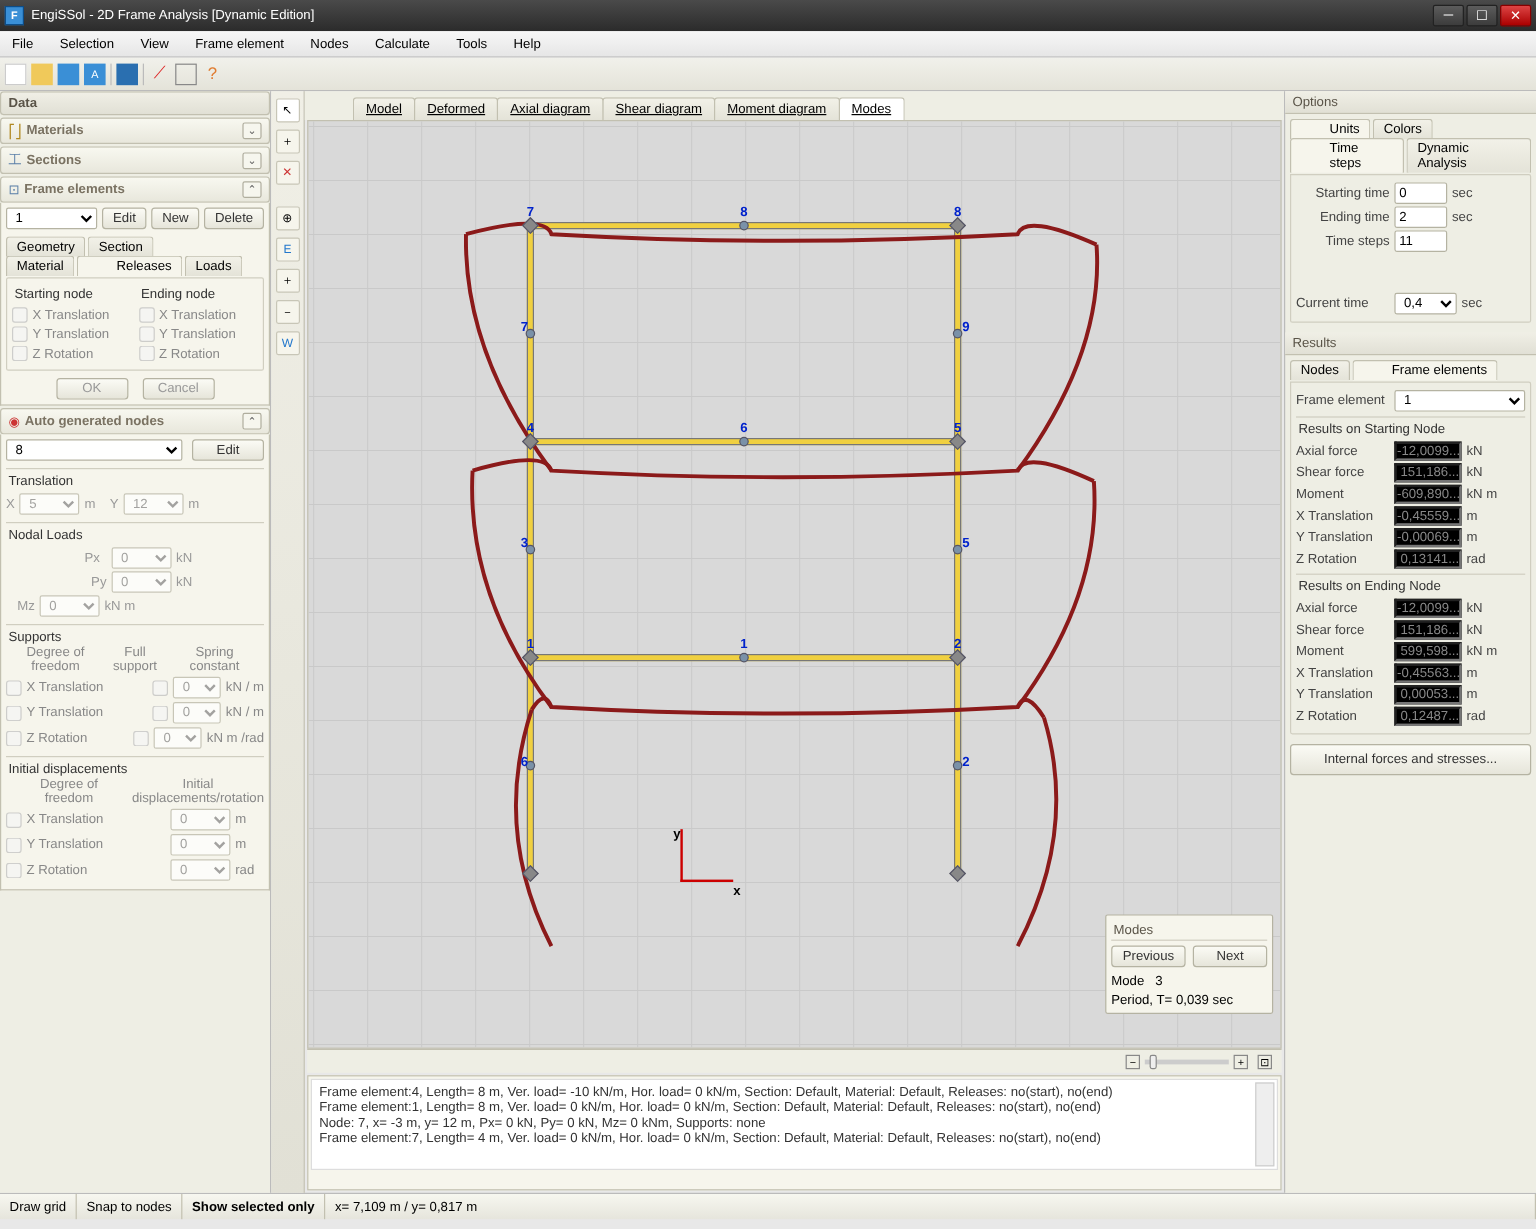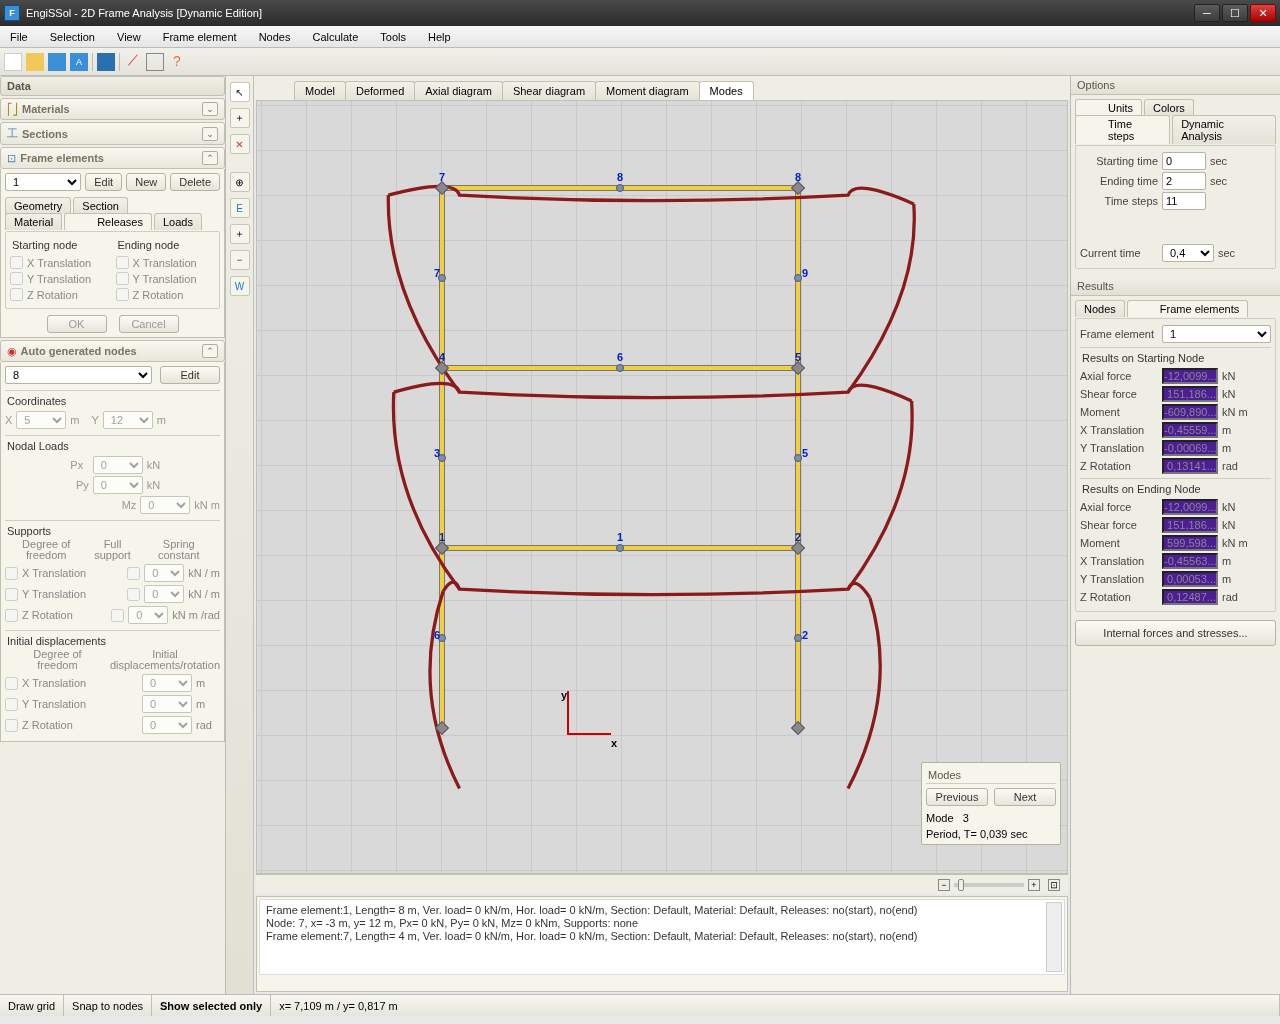--- a/index.html
+++ b/index.html
@@ -31,31 +31,31 @@
 .expander { width:16px;height:14px;border:1px solid #b0ae9e;background:#f6f6ee;display:flex;align-items:center;justify-content:center;font-size:9px;color:#666;border-radius:2px;}
 .panel-body { border:1px solid #c2c0b0; border-top:none; background:#f6f5ec; padding:4px;}
 .btn { background: linear-gradient(#fbfbf5,#e6e5da); border:1px solid #b5b3a2; border-radius:3px; padding:2px 8px; cursor:pointer; color:#333; }
 .btn:disabled { color:#999; }
 select,input[type=text] { background:#fff;border:1px solid #b5b3a2;border-radius:2px;padding:1px 3px;font-size:11px;height:18px; }
 .tabs { display:flex; gap:2px; margin-bottom:-1px;}
 .tab { background:linear-gradient(#f2f1e8,#e4e3d8); border:1px solid #c2c0b0; border-bottom:none; padding:2px 8px; border-radius:3px 3px 0 0; cursor:pointer; }
 .tab.active { background:#f6f5ec;padding-left:32px; }
 .fld { display:flex;align-items:center;gap:4px;margin:2px 0; color:#444;}
 .fld .lbl { flex:0 0 78px; }
-.fld input.ro { background:#4c1d95; color:#888; width:56px; text-align:right; }
+.fld input.ro { background:#000000; color:#888; width:56px; text-align:right; }
 .chk { display:flex;align-items:center;gap:4px;margin:3px 0;color:#888;}
 .chk input { margin:0; }
 
 
 .vtool { width:28px;background:linear-gradient(#f0efe6,#e1e0d5);border-right:1px solid #c2c0b0;display:flex;flex-direction:column;align-items:center;padding:6px 0;gap:6px;}
 .vtool .vbtn { width:20px;height:20px;border:1px solid #c8c6b7;background:#f6f5ec;border-radius:2px;display:flex;align-items:center;justify-content:center;font-size:10px;cursor:pointer;}
 
 
 .canvas-wrap { flex:1; display:flex;flex-direction:column; }
-.view-tabs { height:24px;display:flex;align-items:flex-end;padding-left:40px;gap:0;background:#eeeee4;}
+.view-tabs { height:24px;display:flex;align-items:flex-end;padding-left:40px;gap:0;background:#eeeee4;text-decoration:underline;}
 .view-tab { background:linear-gradient(#f2f1e8,#e4e3d8);border:1px solid #c2c0b0;border-bottom:none;padding:3px 10px;border-radius:3px 3px 0 0;cursor:pointer;margin-right:-1px;}
 .view-tab.active { background:#fff; }
 .canvas { flex:1;border:1px solid #c2c0b0;background:#d9d9d9;position:relative;overflow:hidden;margin:0 2px;}
 .grid { position:absolute;inset:0;background-image:linear-gradient(#c9c9c9 1px,transparent 1px),linear-gradient(90deg,#c9c9c9 1px,transparent 1px);background-size:45px 45px;background-position:4px 4px;}
 .zoom { height:20px;background:#eeeee4;display:flex;justify-content:flex-end;align-items:center;padding:0 8px;gap:4px;border-top:1px solid #c2c0b0;margin:0 2px;}
 .info { height:96px;border:1px solid #c2c0b0;margin:2px;background:#f6f5ec;}
 .info-hdr { background:linear-gradient(#f0efe6,#e1e0d5);padding:2px 6px;border-bottom:1px solid #c2c0b0;color:#5a5448;}
 .info-body { padding:4px 6px;background:#fff;height:76px;overflow:auto;color:#333;line-height:13px;border:1px solid #ddd;margin:2px;position:relative;}
 .info-scroll { position:absolute;right:2px;top:2px;bottom:2px;width:16px;background:#eee;border:1px solid #ccc;}
 
@@ -206,41 +206,41 @@
           <span style="color:#c33">◉</span>
           <b style="color:#7a7262">Auto generated nodes</b>
         </span>
       <span class="expander">⌃</span>
     </div>
     <div class="panel-body">
       <div style="display:flex;gap:8px;align-items:center">
         <select style="flex:1"><option>8</option></select>
         <button class="btn" style="width:60px">Edit</button>
       </div>
-      <div class="section-label" style="margin-top:6px;border-top:1px solid #d0cec0;padding-top:4px">Coordinates</div>
+      <div class="section-label" style="margin-top:6px;border-top:1px solid #d0cec0;padding-top:4px">Translation</div>
       <div class="fld" style="color:#999">
         <span>X</span>
           <select disabled="" style="width:50px"><option>5</option></select>
           <span>m</span>
         <span style="margin-left:8px">Y</span>
           <select disabled="" style="width:50px"><option>12</option></select>
           <span>m</span>
       </div>
       <div class="section-label" style="margin-top:6px;border-top:1px solid #d0cec0;padding-top:4px">Nodal Loads</div>
       <div class="fld" style="justify-content:center;color:#999">
           <span style="width:24px;text-align:center">Px</span>
           <select disabled="" style="width:50px"><option>0</option></select>
           <span>kN</span>
         </div>
       <div class="fld" style="justify-content:center;color:#999">
           <span style="width:24px;text-align:right">Py</span>
           <select disabled="" style="width:50px"><option>0</option></select>
           <span>kN</span>
         </div>
-      <div class="fld" style="justify-content:flex-end;color:#999">
+      <div class="fld" style="justify-content:flex-start;color:#999">
           <span style="width:24px;text-align:right">Mz</span>
           <select disabled="" style="width:50px"><option>0</option></select>
           <span>kN  m</span>
         </div>
 
       <div class="section-label" style="margin-top:6px;border-top:1px solid #d0cec0;padding-top:4px">Supports</div>
       <div style="display:flex;color:#888;font-size:10px;text-align:center;line-height:11px">
         <div style="flex:1;white-space:pre-line">Degree of
 freedom</div>
         <div style="flex:0 0 50px;white-space:pre-line">Full
@@ -388,20 +388,21 @@
       <div class="zoom">
         <span style="width:12px;height:12px;border:1px solid #888;font-size:9px;text-align:center;line-height:10px">−</span>
         <span style="width:70px;height:4px;background:#ccc;position:relative">
             <span style="position:absolute;left:4px;top:-4px;width:6px;height:12px;background:#eee;border:1px solid #888;border-radius:2px"></span>
           </span>
         <span style="width:12px;height:12px;border:1px solid #888;font-size:9px;text-align:center;line-height:10px">+</span>
         <span style="width:12px;height:12px;border:1px solid #888;font-size:9px;text-align:center;line-height:10px;margin-left:4px">⊡</span>
       </div>
       <div class="info">
         <div class="info-body">
+          <div>Frame element:4, Length= 8 m, Ver. load= -10 kN/m, Hor. load= 0 kN/m, Section: Default, Material: Default, Releases: no(start), no(end)</div>
           <div>Frame element:1, Length= 8 m, Ver. load= 0 kN/m, Hor. load= 0 kN/m, Section: Default, Material: Default, Releases: no(start), no(end)</div>
           <div>Node: 7, x= -3 m, y= 12 m, Px= 0 kN, Py= 0 kN, Mz= 0 kNm, Supports: none</div>
           <div>Frame element:7, Length= 4 m, Ver. load= 0 kN/m, Hor. load= 0 kN/m, Section: Default, Material: Default, Releases: no(start), no(end)</div>
           <div class="info-scroll"></div>
         </div>
       </div>
     </div>
   </div>
 
   <div class="right">

